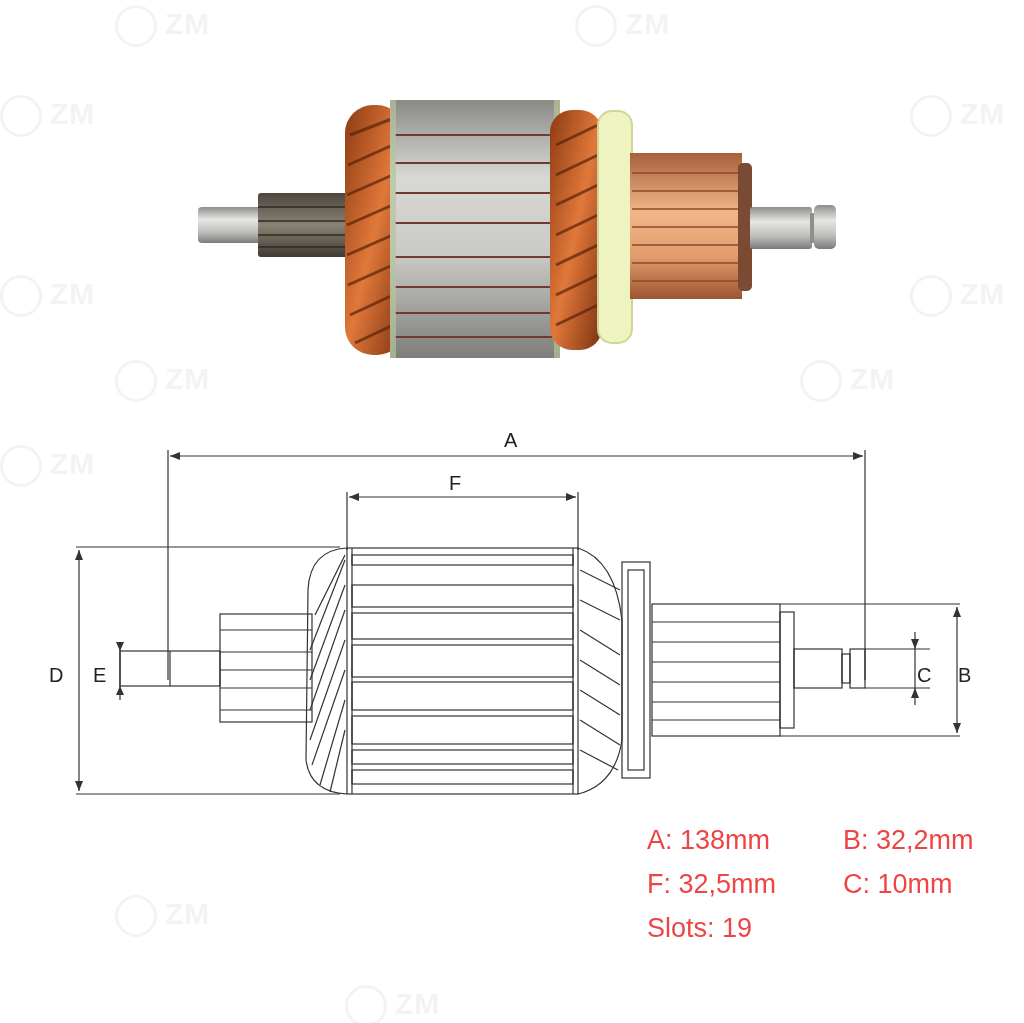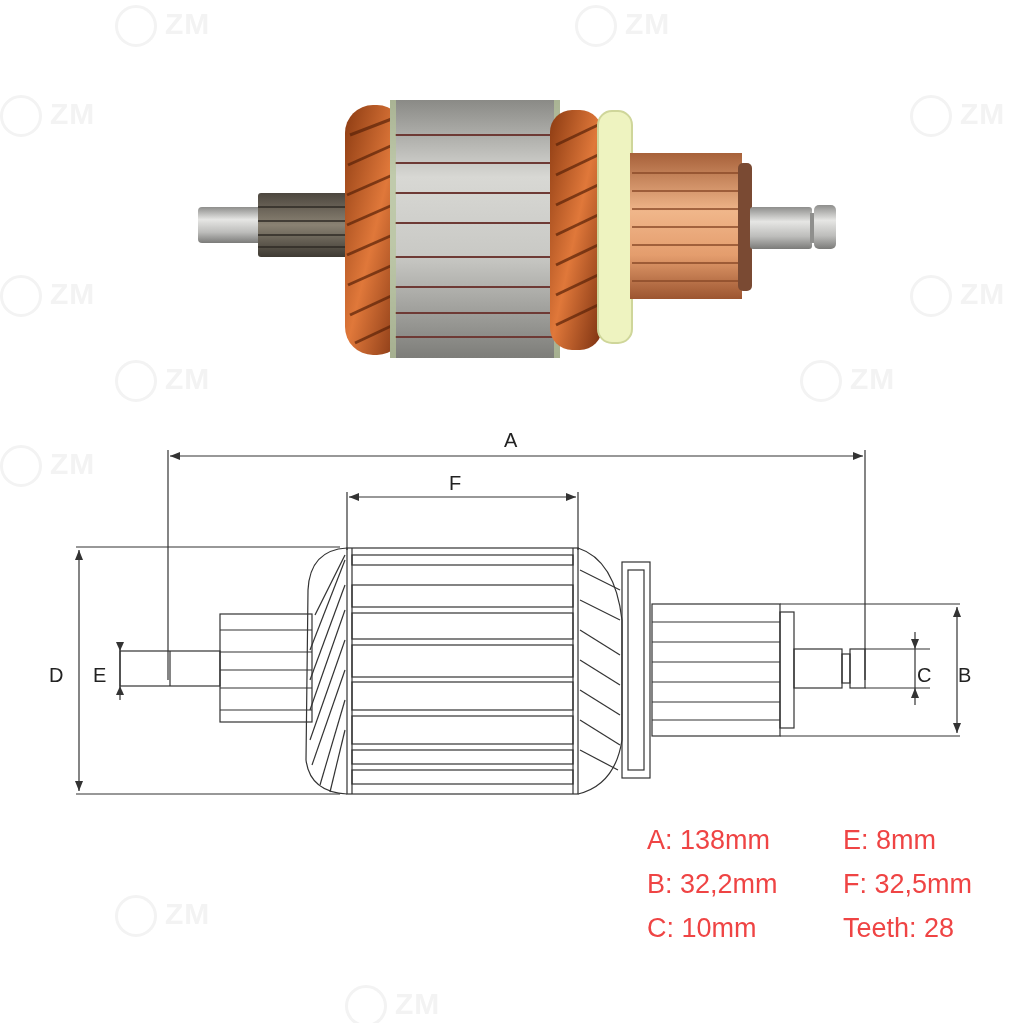--- a/index.html
+++ b/index.html
@@ -226,18 +226,17 @@
   <text class="lbl" x="504" y="27">A</text>
   <text class="lbl" x="449" y="70">F</text>
   <text class="lbl" x="49" y="262">D</text>
   <text class="lbl" x="93" y="262">E</text>
   <text class="lbl" x="917" y="262">C</text>
   <text class="lbl" x="958" y="262">B</text>
 </svg>
 
 <div id="specs">
   <div><span>A:</span> <span>138mm</span></div>
-  <div><span>E:</span> <span>8mm</span></div>
   <div><span>B:</span> <span>32,2mm</span></div>
   <div><span>F:</span> <span>32,5mm</span></div>
   <div><span>C:</span> <span>10mm</span></div>
-  <div><span>Teeth:</span> <span>28</span></div>
+  <div><span>Slots:</span> <span>19</span></div>
 </div>
 
 </body></html>

